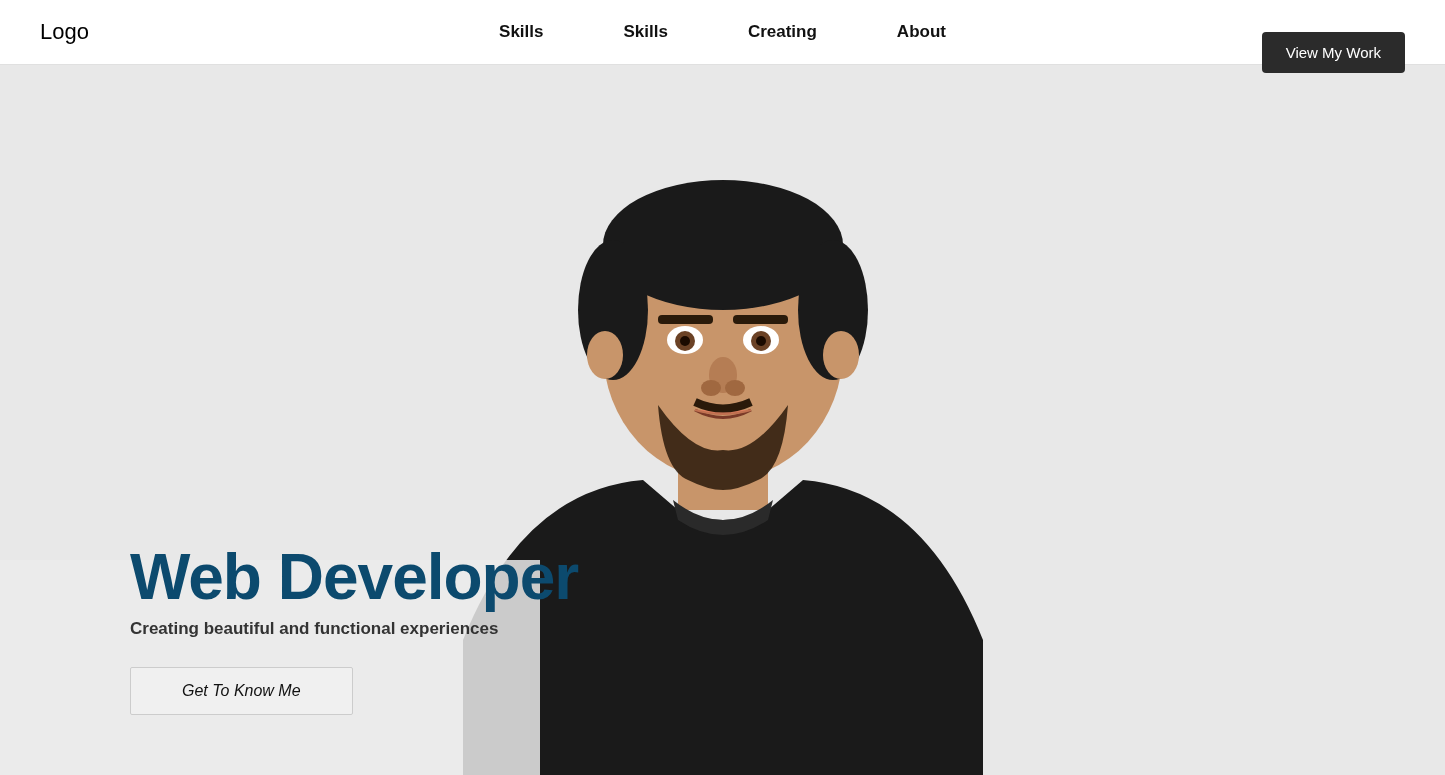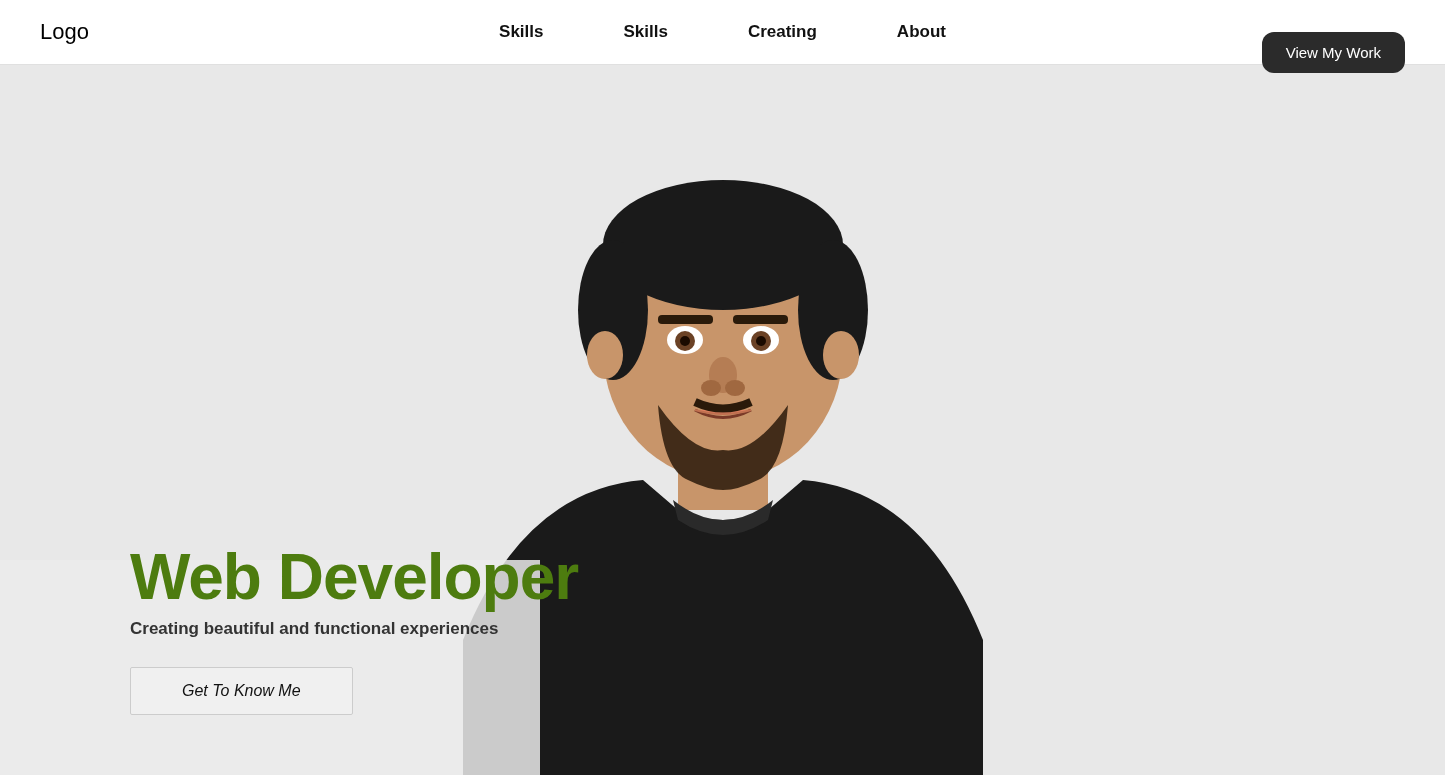--- a/index.html
+++ b/index.html
@@ -58,21 +58,21 @@
     }
 
     .nav-cta {
       background-color: #2b2b2b;
       color: #ffffff;
       border: none;
       padding: 12px 24px;
       font-size: 15px;
       font-weight: 500;
       cursor: pointer;
-      border-radius: 12px;
+      border-radius: 4px;
       margin-top: 40px;
     }
 
     
     .hero {
       position: relative;
       width: 100%;
       height: 775px;
       background-color: #e8e8e8;
       display: flex;
@@ -120,21 +120,21 @@
     .hero-content {
       position: relative;
       z-index: 10;
       bottom: 0;
       padding: 20px 0 0 0;
     }
 
     .hero-title {
       font-size: 64px;
       font-weight: 900;
-      color: #4d7c0f;
+      color: #0c4a6e;
       line-height: 1.0;
       letter-spacing: -1px;
     }
 
     .hero-subtitle {
       font-size: 17px;
       font-weight: 700;
       color: #333333;
       margin-top: 10px;
       margin-bottom: 28px;

